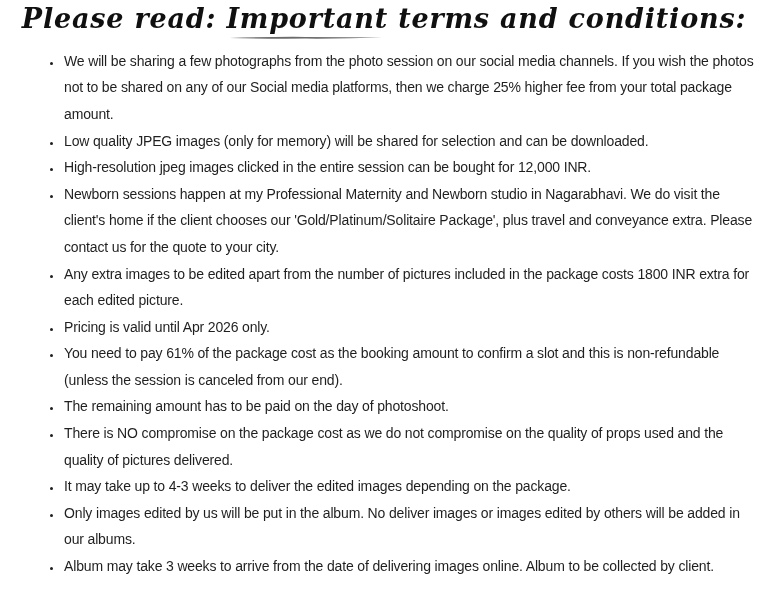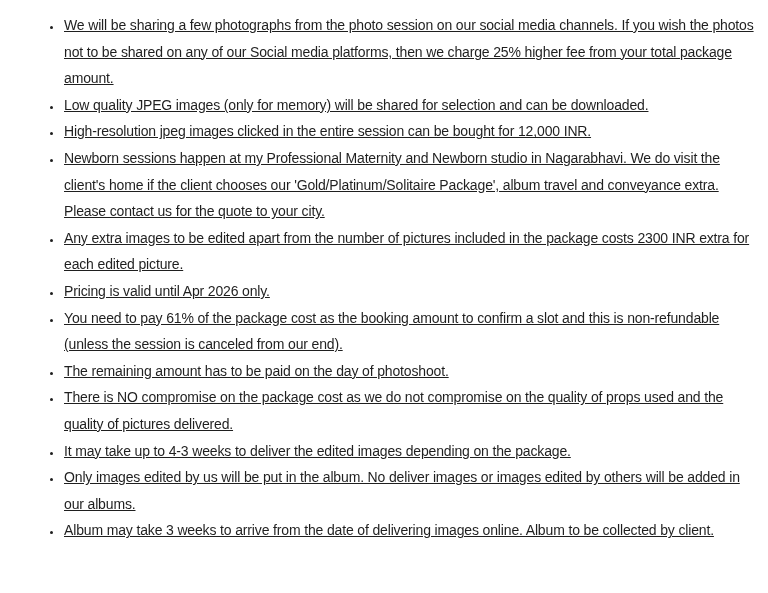--- a/index.html
+++ b/index.html
@@ -52,40 +52,42 @@
     max-width: 724px;
     list-style: disc outside;
     font-size: 14px;
     letter-spacing: -0.15px;
     line-height: 26.6px;
     color: #1f1f1f;
   }
 
   ul.terms li {
     padding-left: 1px;
-    text-decoration: underline;
   }
 
   ul.terms li::marker {
     color: #1f1f1f;
     font-size: 0.82em;
   }
 </style>
 </head>
 <body>
 
 <div class="doc">
 
+  <h1 class="title"><span>Please read: </span><span class="hl"><span>Important</span><svg class="flourish" viewBox="0 0 112 5" preserveAspectRatio="none" aria-hidden="true">
+          <path d="M1 3.1 Q 28 1.6 56 1.9 Q 84 2.2 111 2.6 Q 84 3.8 56 3.6 Q 28 3.9 1 3.1 Z" fill="#6b6b6b"></path>
+        </svg></span><span> terms and conditions:</span></h1>
 
   <ul class="terms">
     <li>We will be sharing a few photographs from the photo session on our social media channels. If you wish the photos not to be shared on any of our Social media platforms, then we charge 25% higher fee from your total package amount.</li>
     <li>Low quality JPEG images (only for memory)  will be shared for selection and can be downloaded.</li>
     <li>High-resolution jpeg images clicked in the entire session can be bought for 12,000 INR.</li>
-    <li>Newborn sessions happen at my Professional Maternity and Newborn studio in Nagarabhavi.  We do visit the client's home if the client chooses our 'Gold/Platinum/Solitaire Package', album travel and conveyance extra. Please contact us for the quote to your city.</li>
-    <li>Any extra images to be edited apart from the number of pictures included in the package costs 2300 INR extra for each edited picture.</li>
+    <li>Newborn sessions happen at my Professional Maternity and Newborn studio in Nagarabhavi.  We do visit the client's home if the client chooses our 'Gold/Platinum/Solitaire Package', plus travel and conveyance extra. Please contact us for the quote to your city.</li>
+    <li>Any extra images to be edited apart from the number of pictures included in the package costs 1800 INR extra for each edited picture.</li>
     <li>Pricing is valid until Apr 2026 only.</li>
     <li>You need to pay 61% of the package cost as the booking amount to confirm a slot and this is non-refundable (unless the session is canceled from our end).</li>
     <li>The remaining amount has to be paid on the day of photoshoot.</li>
     <li>There is NO compromise on the package cost as we do not compromise on the quality of props used and the quality of pictures delivered.</li>
     <li>It may take up to 4-3 weeks to deliver the edited images depending on the package.</li>
     <li>Only images edited by us will be put in the album. No deliver images or images edited by others will be added in our albums.</li>
     <li>Album may take 3 weeks to arrive from the date of delivering images online. Album to be collected by client.</li>
   </ul>
 
 </div>

